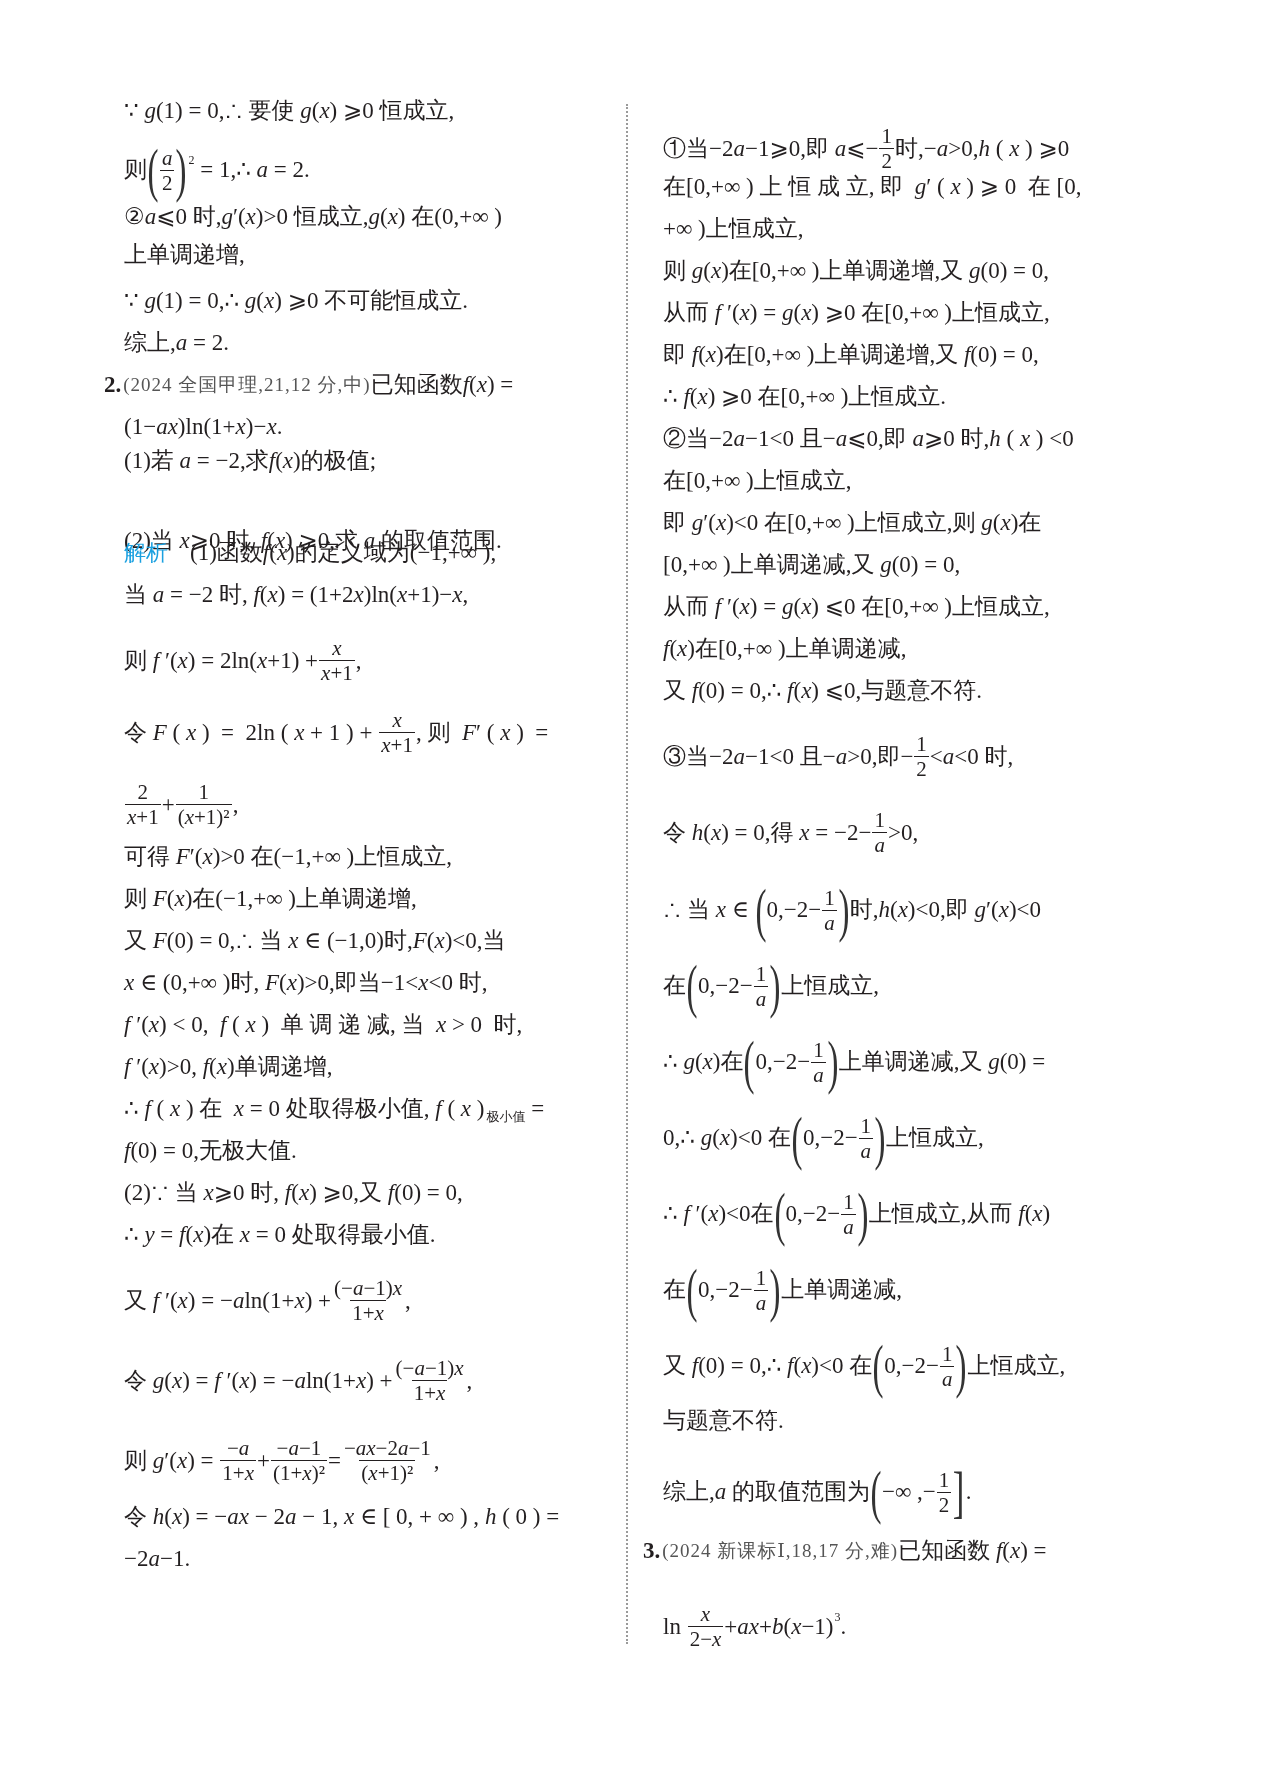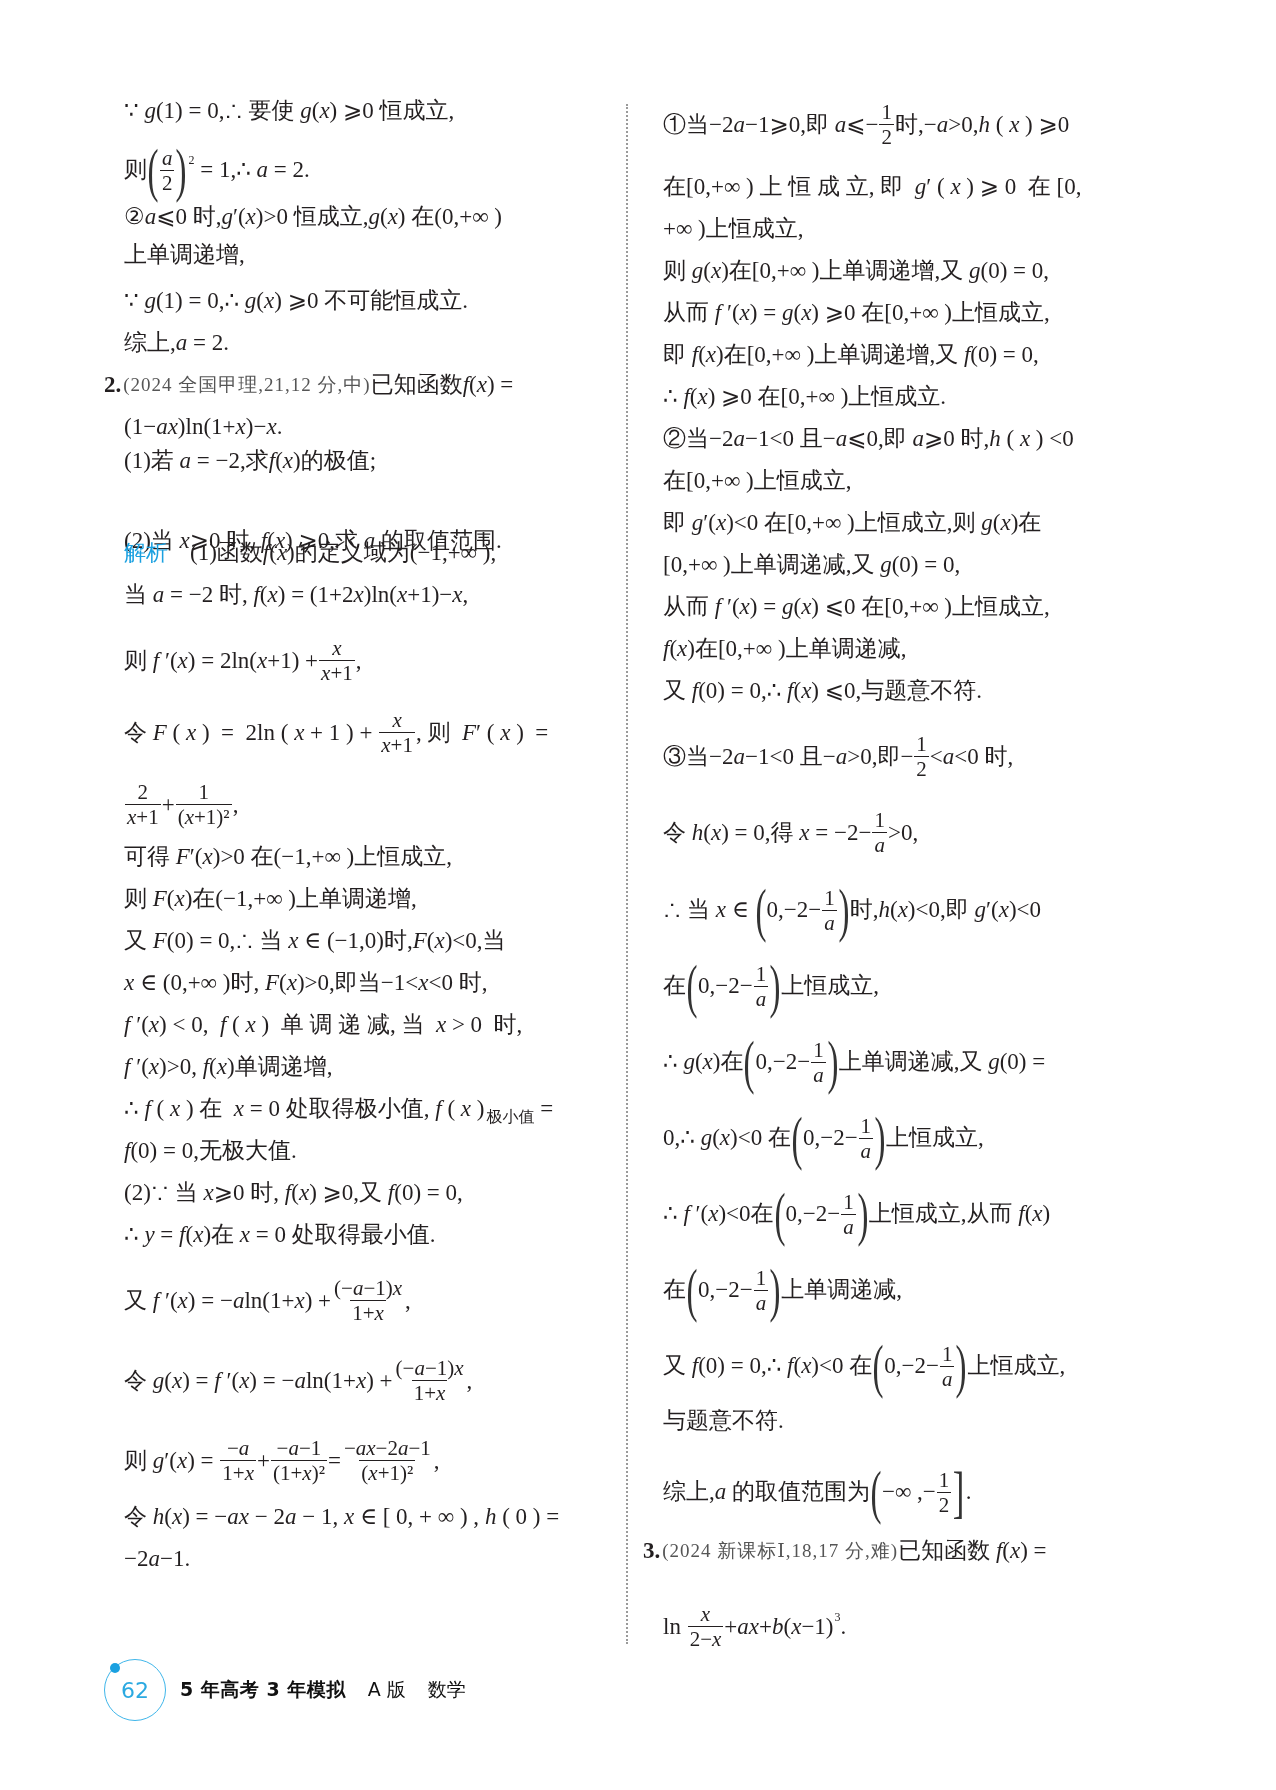--- a/index.html
+++ b/index.html
@@ -14,21 +14,21 @@
   .line{position:absolute;left:0;white-space:nowrap;font-size:23px;line-height:30px;
         display:flex;align-items:center;}
   .line.indent-q{left:-20px;}
   .seg{white-space:pre;}
   .it{font-style:italic;}
   .frac{display:inline-flex;flex-direction:column;align-items:center;vertical-align:middle;
         margin:0 1px;font-size:21px;line-height:24px;}
   .frac .num{padding:0 2px;}
   .frac .den{border-top:1.2px solid #231f20;padding:0 2px;}
   .sup{font-size:12px;position:relative;top:-10px;margin-left:1px;}
-  .sub{font-size:16px;position:relative;top:8px;margin-left:2px;font-family:"DejaVu Sans",sans-serif;}
+  .sub{font-size:13px;position:relative;top:8px;margin-left:2px;font-family:"DejaVu Sans",sans-serif;}
   .bigp{font-size:60px;line-height:52px;font-weight:200;transform:scaleX(0.55);display:inline-block;
         color:#333;margin:0 -4px;}
   .bigb{font-size:58px;line-height:52px;font-weight:100;transform:scaleX(0.6);display:inline-block;
         color:#333;margin:0 -3px;}
   .qnum{font-family:"Liberation Serif",serif;font-weight:bold;margin-right:2px;}
   .src{color:#555;font-size:19px;letter-spacing:1px;}
   .tag{color:#1aa0e0;font-family:"DejaVu Sans",sans-serif;font-size:22px;margin-right:22px;}
   .footer{position:absolute;left:104px;top:1655px;height:70px;display:flex;align-items:center;}
   .pagebadge{width:60px;height:60px;border:1.5px solid #3fb6ea;border-radius:50%;position:relative;
              display:flex;align-items:center;justify-content:center;
@@ -372,21 +372,21 @@
         <span class="seg"> ( 0 ) =</span>
       </div>
       <div class="line" style="top: 1448px;">
         <span class="seg">−2</span>
         <span class="seg it">a</span>
         <span class="seg">−1.</span>
       </div>
     </div>
   <div class="divider"></div>
   <div class="col col-right" id="col-right">
-      <div class="line" style="top: 4px; justify-content: space-between;">
+      <div class="line" style="top: 28px; justify-content: space-between;">
         <span class="seg">①当−2</span>
         <span class="seg it">a</span>
         <span class="seg">−1⩾0,即 </span>
         <span class="seg it">a</span>
         <span class="seg">⩽−</span>
         <span class="frac">
           <span class="num"><span><span class="seg">1</span></span></span>
           <span class="den"><span><span class="seg">2</span></span></span>
         </span>
         <span class="seg">时,−</span>
@@ -676,22 +676,13 @@
         <span class="seg">+</span>
         <span class="seg it">b</span>
         <span class="seg">(</span>
         <span class="seg it">x</span>
         <span class="seg">−1)</span>
         <span class="sup">3</span>
         <span class="seg">.</span>
       </div>
     </div>
 
-  <div class="footer">
-    <div class="pagebadge">
-      <span class="dot"></span>
-      <span>62</span>
-    </div>
-    <span class="footer-title">5 年高考 3 年模拟</span>
-    <span class="footer-sub">A 版</span>
-    <span class="footer-sub">数学</span>
-  </div>
 </div>
 
 </body></html>

